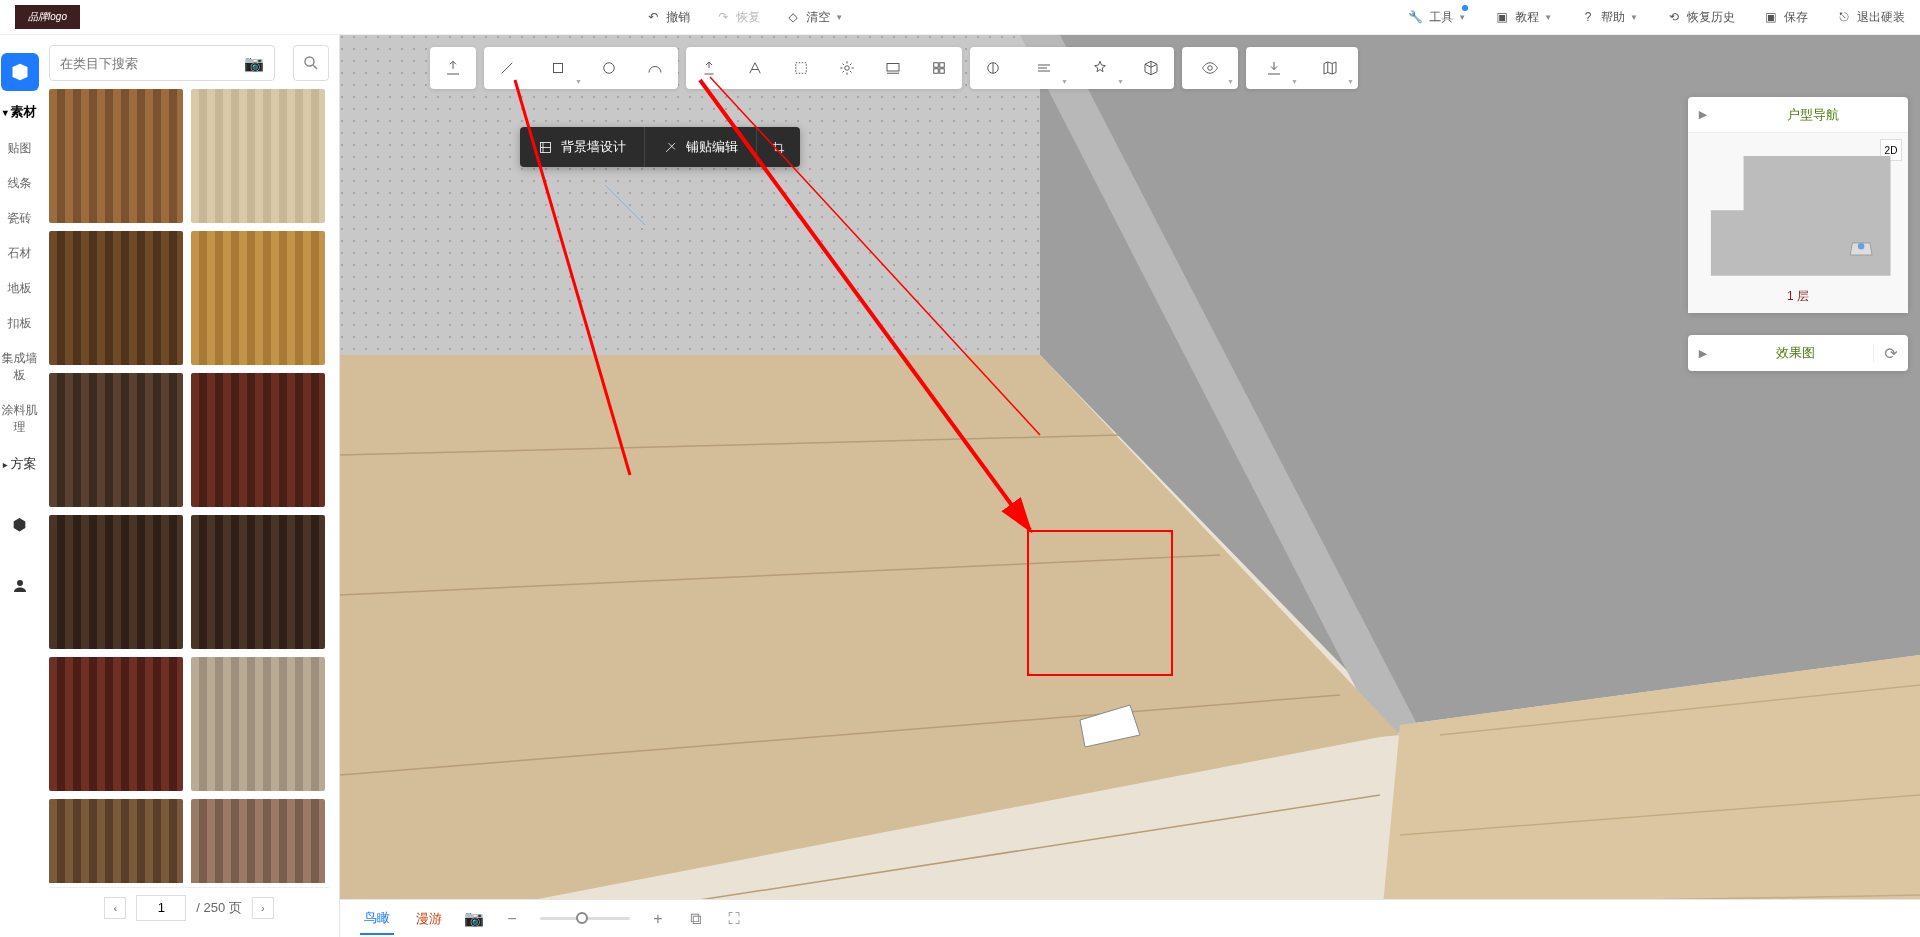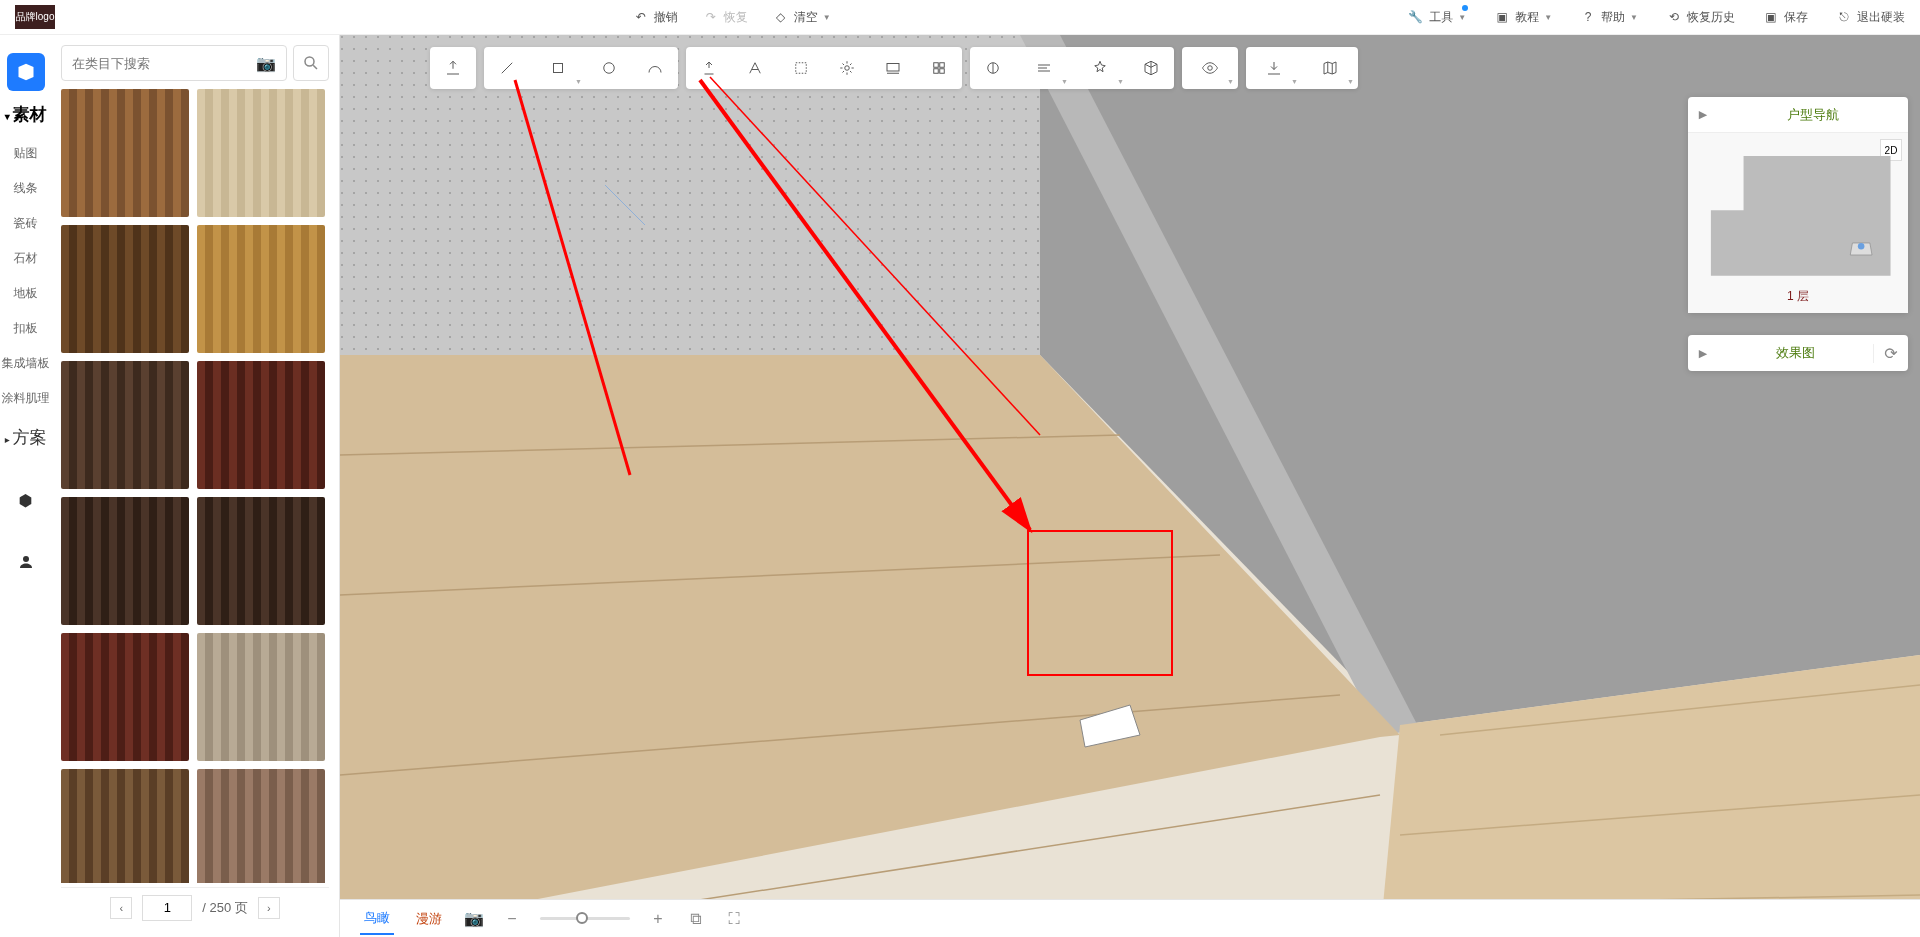--- a/index.html
+++ b/index.html
@@ -1,41 +1,41 @@
 <!DOCTYPE html>
 <html><head>
 <meta charset="utf-8">
 <style>
 * { margin: 0; padding: 0; box-sizing: border-box; font-family: "Microsoft YaHei", Arial, sans-serif; }
 body { width: 1920px; height: 937px; background: #fff; overflow: hidden; position: relative; }
 
 
 .topbar { height: 35px; background: #fff; border-bottom: 1px solid #eee; display: flex; align-items: center; padding: 0 15px; }
-.logo { width: 40px; height: 24px; background: #3d1f1f; color: #fff; font-size: 10px; display: flex; align-items: center; justify-content: center; }
+.logo { width: 65px; height: 24px; background: #3d1f1f; color: #fff; font-size: 10px; display: flex; align-items: center; justify-content: center; font-style: italic; }
 .top-center { flex: 1; display: flex; justify-content: center; gap: 25px; }
 .top-right { display: flex; gap: 28px; align-items: center; }
 .top-btn { display: flex; align-items: center; gap: 5px; font-size: 12px; color: #555; cursor: pointer; position: relative; }
 .top-btn.disabled { color: #bbb; }
 .top-btn .icon { width: 16px; height: 16px; display: flex; align-items: center; justify-content: center; }
 .top-btn .chev { font-size: 8px; color: #888; }
 .blue-dot { width: 6px; height: 6px; background: #1e90ff; border-radius: 50%; position: absolute; top: -4px; right: -2px; }
 
 
 .left-area { position: absolute; left: 0; top: 35px; bottom: 0; width: 340px; display: flex; background: #fff; border-right: 1px solid #e5e5e5; }
 .nav-col { width: 65px; display: flex; flex-direction: column; align-items: center; padding-top: 18px; gap: 4px; }
 .nav-icon-btn { width: 38px; height: 38px; border-radius: 6px; display: flex; align-items: center; justify-content: center; cursor: pointer; }
 .nav-icon-btn.active { background: #1e7bff; color: #fff; }
-.nav-cat { font-size: 17px; color: #333; padding: 8px 0; cursor: pointer; width: 100%; text-align: center; }
+.nav-cat { font-size: 13px; color: #333; padding: 8px 0; cursor: pointer; width: 100%; text-align: center; }
 .nav-cat.active { font-weight: 600; color: #000; }
 .nav-cat.sub { font-size: 12px; color: #666; padding: 7px 0; }
 .nav-cat.arrow::before { content: "▸ "; font-size: 10px; }
 .nav-cat.arrow.open::before { content: "▾ "; }
 
 .mat-panel { flex: 1; display: flex; flex-direction: column; padding: 10px; }
-.search-row { display: flex; gap: 6px; margin-bottom: 8px; }
+.search-row { display: flex; gap: 18px; margin-bottom: 8px; }
 .search-box { flex: 1; height: 36px; border: 1px solid #ddd; border-radius: 4px; display: flex; align-items: center; padding: 0 10px; gap: 8px; }
 .search-box input { flex: 1; border: none; outline: none; font-size: 13px; color: #333; }
 .search-btn { width: 36px; height: 36px; border: 1px solid #ddd; border-radius: 4px; display: flex; align-items: center; justify-content: center; cursor: pointer; }
 .mat-grid { flex: 1; overflow-y: auto; display: grid; grid-template-columns: 1fr 1fr; gap: 8px; padding-right: 4px; }
 .mat-item { aspect-ratio: 1; border-radius: 2px; }
 .pager { height: 40px; display: flex; align-items: center; justify-content: center; gap: 10px; font-size: 13px; color: #666; border-top: 1px solid #eee; margin-top: 4px; }
 .pager .pg-btn { width: 22px; height: 22px; border: 1px solid #ddd; display: flex; align-items: center; justify-content: center; cursor: pointer; font-size: 11px; }
 .pager input { width: 50px; height: 26px; border: 1px solid #ddd; text-align: center; font-size: 13px; }
 
 .panel-collapse { position: absolute; left: 340px; top: 50%; width: 16px; height: 60px; background: #fff; border: 1px solid #ddd; border-left: none; display: flex; align-items: center; justify-content: center; cursor: pointer; font-size: 10px; transform: translateY(-50%); }
@@ -341,20 +341,40 @@
         </div>
       <div class="tb-btn wide">
           <svg viewBox="0 0 24 24">
             <path d="M4 6l5-2 6 2 5-2v14l-5 2-6-2-5 2z M9 4v14 M15 6v14"></path>
           </svg>
           <span class="tb-chev">▼</span>
         </div>
     </div>
   </div>
 
+  <div class="ctx-bar">
+    <div class="ctx-btn">
+      <svg viewBox="0 0 24 24">
+          <rect x="4" y="4" width="16" height="16"></rect>
+          <path d="M8 4v16M4 12h16"></path>
+        </svg>
+      <span>背景墙设计</span>
+    </div>
+    <div class="ctx-btn">
+      <svg viewBox="0 0 24 24">
+          <path d="M5 19L19 5M9 5l10 10"></path>
+        </svg>
+      <span>铺贴编辑</span>
+    </div>
+    <div class="ctx-btn">
+      <svg viewBox="0 0 24 24">
+          <path d="M7 3v14h14M3 7h14v14"></path>
+        </svg>
+    </div>
+  </div>
 
   <div class="red-box" style="left:687px; top:495px; width:146px; height:146px;"></div>
   <svg class="arrow-svg" style="left:0;top:0;width:100%;height:100%" viewBox="0 0 1580 902">
     <defs>
         <marker id="ah" markerWidth="10" markerHeight="10" refX="8" refY="3" orient="auto">
           <path d="M0,0 L9,3 L0,6 z" fill="#ff0000"></path>
         </marker>
       </defs>
     <line x1="175" y1="45" x2="290" y2="440" stroke="#ff0000" stroke-width="3"></line>
     <line x1="360" y1="45" x2="690" y2="495" stroke="#ff0000" stroke-width="4" marker-end="url(#ah)"></line>

